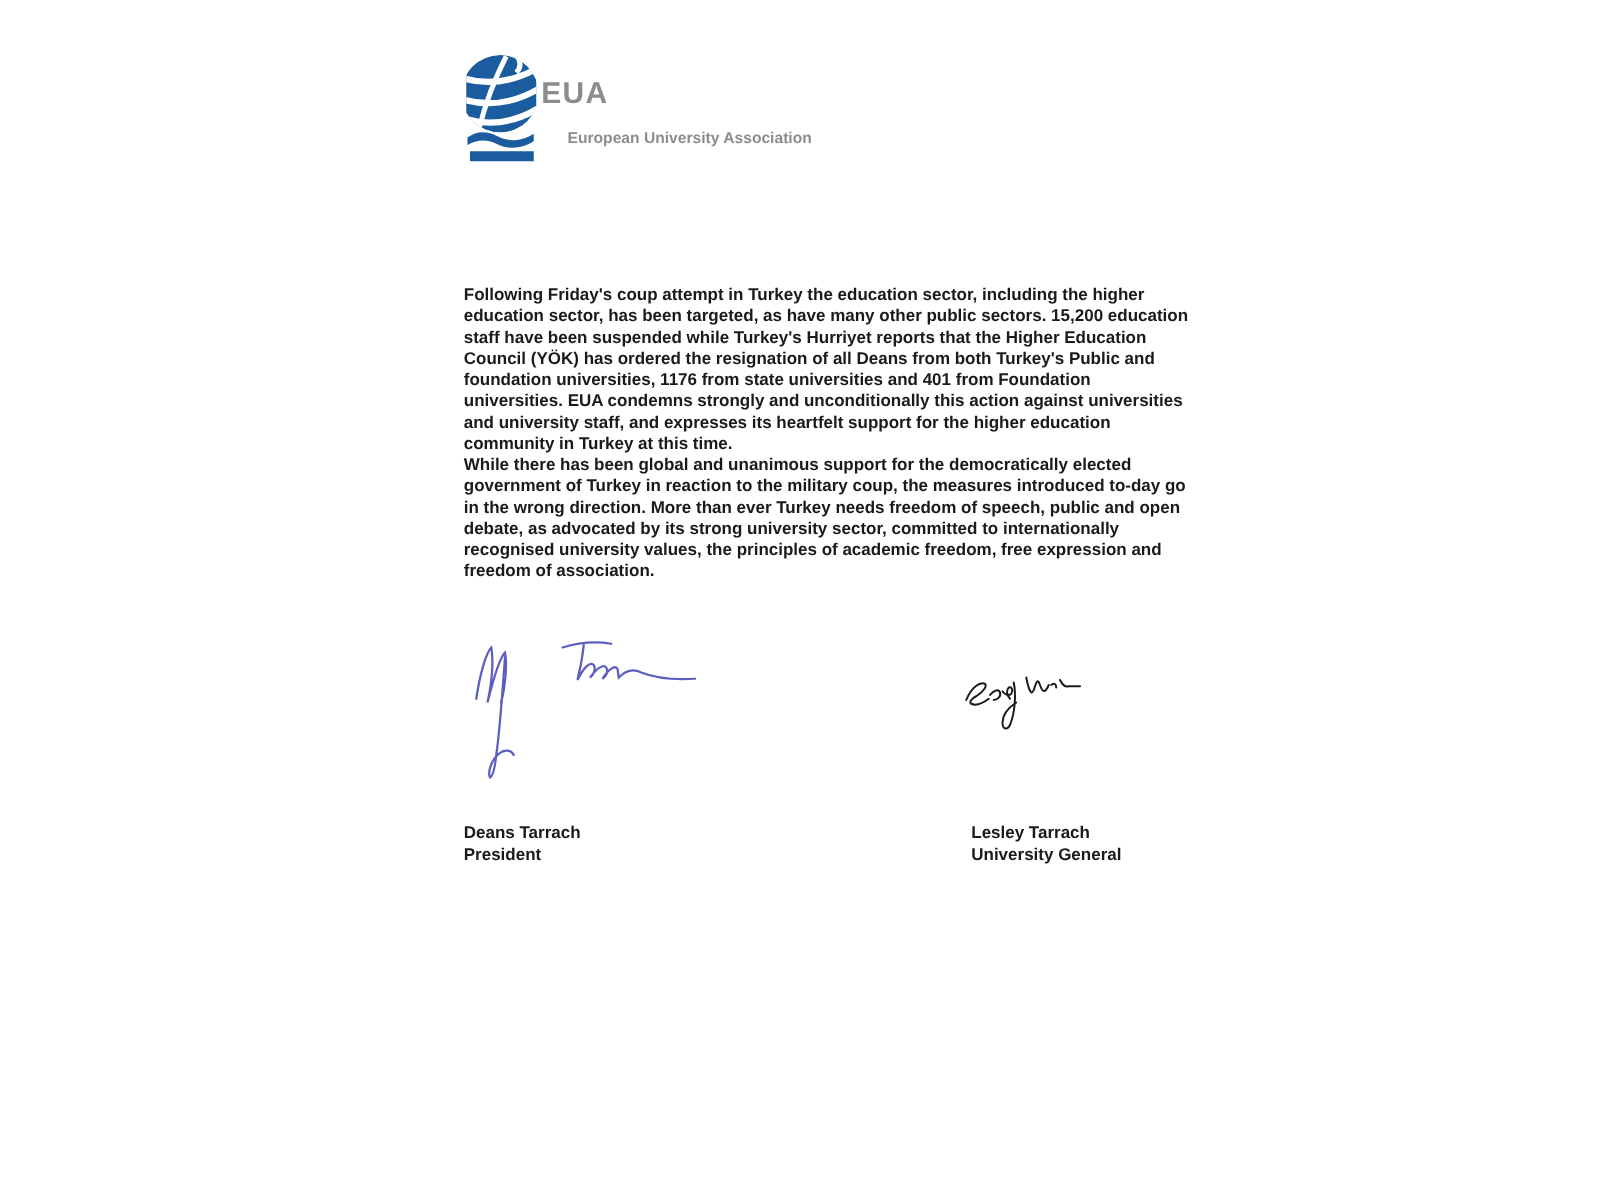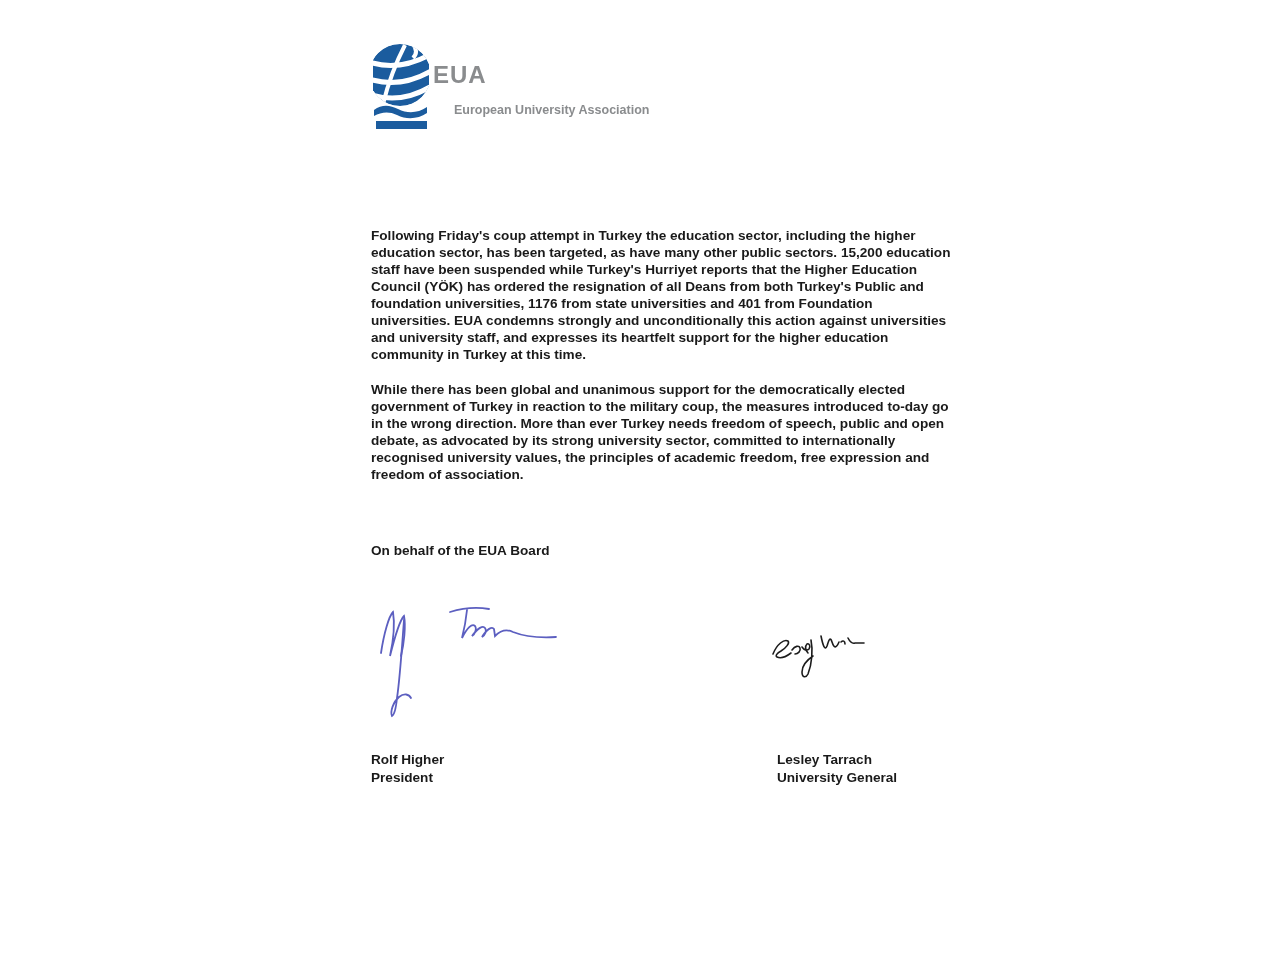--- a/index.html
+++ b/index.html
@@ -59,21 +59,21 @@
     line-height: 17px;
   }
   .letter-title {
     font-weight: 700;
     margin: 0 0 0 0;
   }
   .para {
     margin: 0;
   }
   .para-1 { margin-top: 34px; }
-  .para-2 { margin-top: 18px; }
+  .para-2 { }
   .para-3 { margin-top: 18px; }
   .closing {
     margin-top: 59px;
   }
   .signatures-block {
     position: relative;
     margin-top: 39px;
     width: 578px;
     height: 128px;
   }
@@ -121,21 +121,20 @@
   </svg>
   <div class="logo-acronym">EUA</div>
   <div class="logo-tagline">European University Association</div>
 </div>
 
 <div class="letter">
 
   <p class="para para-1">Following Friday's coup attempt in Turkey the education sector, including the higher education sector, has been targeted, as have many other public sectors. 15,200 education staff have been suspended while Turkey's Hurriyet reports that the Higher Education Council (YÖK) has ordered the resignation of all Deans from both Turkey's Public and foundation universities, 1176 from state universities and 401 from Foundation universities. EUA condemns strongly and unconditionally this action against universities and university staff, and expresses its heartfelt support for the higher education community in Turkey at this time.</p>
   <p class="para para-2">While there has been global and unanimous support for the democratically elected government of Turkey in reaction to the military coup, the measures introduced to-day go in the wrong direction. More than ever Turkey needs freedom of speech, public and open debate, as advocated by its strong university sector, committed to internationally recognised university values, the principles of academic freedom, free expression and freedom of association.</p>
 
-  <p class="para closing">On behalf of the EUA Board</p>
 
   <div class="signatures-block">
     <svg width="578" height="128" viewBox="0 0 578 128">
       <g stroke="#5c5fc0" stroke-width="1.8" fill="none" stroke-linecap="round">
         <path d="M10,55 C13,35 18,18 22,14 C24,26 22,44 19,58 C24,38 29,22 33,18 C35,28 33,46 30,58"></path>
         <path d="M33,22 C31,48 29,80 26,100 C25,110 23,117 21,118 C19,114 22,104 28,99 C33,95 38,96 40,100"></path>
         <path d="M79,14 C92,10 106,9 118,11"></path>
         <path d="M96,12 C95,22 93,32 91,40 C96,30 101,25 104,28 C106,31 104,36 101,38 C107,30 112,27 114,30 C116,33 114,37 111,39 C116,31 121,28 123,31 L124,38 C130,32 136,31 142,34 C152,38 168,40 185,39"></path>
       </g>
       <g stroke="#1c1c1c" stroke-width="1.6" fill="none" stroke-linecap="round">
@@ -145,21 +144,21 @@
         <path d="M440,42 C442,52 441,66 437,76 C435,80 431,80 431,74 C431,68 436,62 442,58"></path>
         <path d="M450,38 C452,48 454,53 456,48 C458,42 459,38 461,44 C463,50 465,51 468,44"></path>
         <path d="M470,44 C472,42 474,43 474,46"></path>
         <path d="M477,40 C479,44 481,46 484,45 L493,45"></path>
       </g>
     </svg>
   </div>
 
   <div class="names-row">
     <div class="sig-name-block left">
-      <div class="sig-name">Rolf Higher</div>
+      <div class="sig-name">Deans Tarrach</div>
       <div class="sig-role">President</div>
     </div>
     <div class="sig-name-block right">
       <div class="sig-name">Lesley Tarrach</div>
       <div class="sig-role">University General</div>
     </div>
   </div>
 </div>
 
 </body></html>

